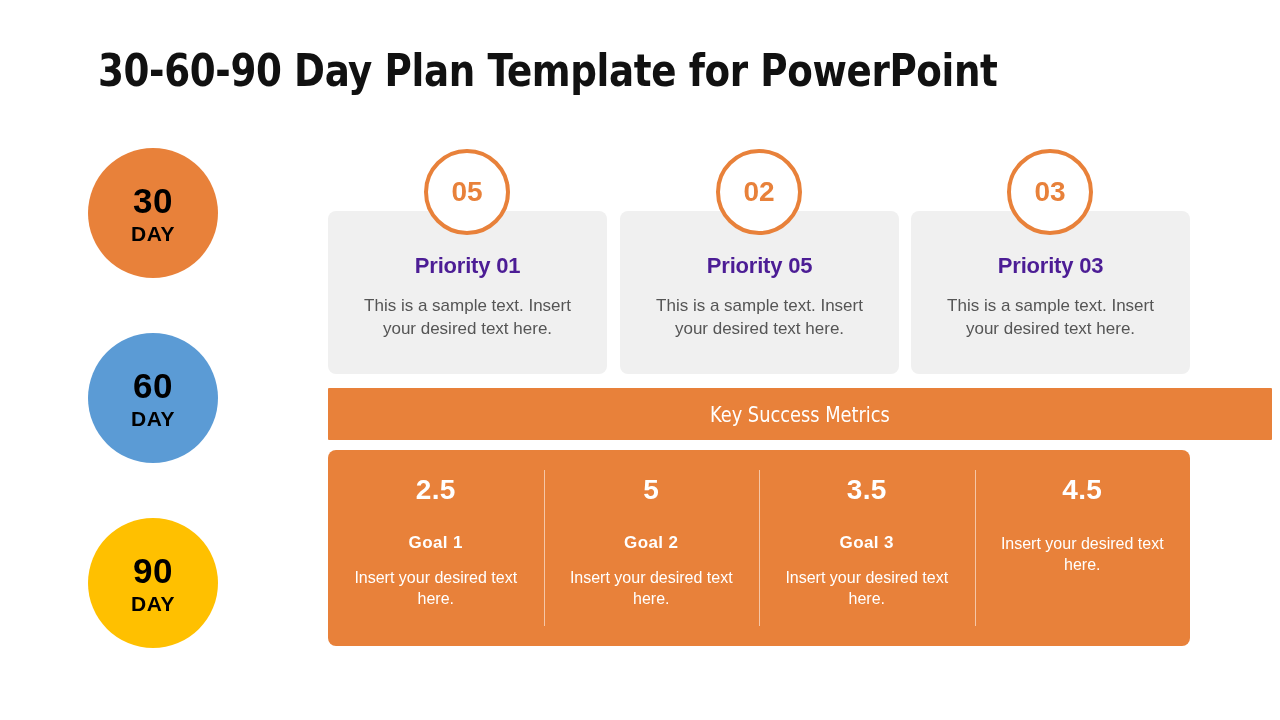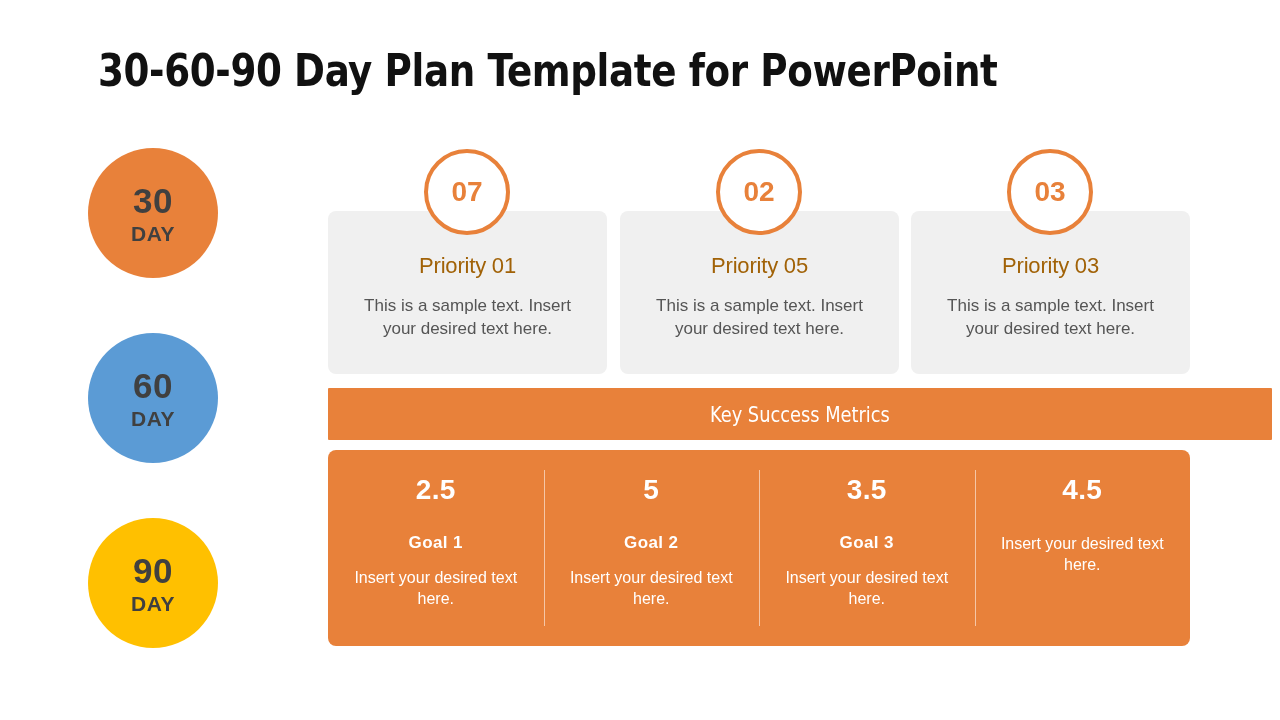--- a/index.html
+++ b/index.html
@@ -47,21 +47,21 @@
   .day-circle {
     position: absolute;
     left: 0;
     width: 130px;
     height: 130px;
     border-radius: 50%;
     display: flex;
     flex-direction: column;
     align-items: center;
     justify-content: center;
-    color: #404040;
+    color: #000000;
     line-height: 1;
   }
   .day-circle .day-num {
     font-size: 35px;
     font-weight: bold;
     letter-spacing: 0.5px;
     margin-bottom: 5px;
   }
   .day-circle .day-word {
     font-size: 21px;
@@ -89,22 +89,22 @@
     border-radius: 8px;
     box-sizing: border-box;
     padding: 42px 18px 0 18px;
     text-align: center;
   }
   #priority-card-0 { left: 0px; }
   #priority-card-1 { left: 292px; }
   #priority-card-2 { left: 583px; }
   .priority-title {
     font-size: 22px;
-    font-weight: normal;
-    color: #a16207;
+    font-weight: bold;
+    color: #4c1d95;
     letter-spacing: -0.2px;
     margin-bottom: 16px;
   }
   .priority-desc {
     font-size: 17px;
     color: #555555;
     line-height: 1.35;
   }
   .badge-circle {
     position: absolute;
@@ -231,21 +231,21 @@
     <div class="priority-card" id="priority-card-1">
       <div class="priority-title">Priority 05</div>
       <div class="priority-desc">This is a sample text. Insert your desired text here.</div>
     </div>
 
     <div class="priority-card" id="priority-card-2">
       <div class="priority-title">Priority 03</div>
       <div class="priority-desc">This is a sample text. Insert your desired text here.</div>
     </div>
 
-    <div class="badge-circle" id="badge-circle-0">07</div>
+    <div class="badge-circle" id="badge-circle-0">05</div>
     <div class="badge-circle" id="badge-circle-1">02</div>
     <div class="badge-circle" id="badge-circle-2">03</div>
 
   </div>
 
   <div class="metrics-bar">
     <span>Key Success Metrics</span>
   </div>
 
   <div class="goals-panel">

